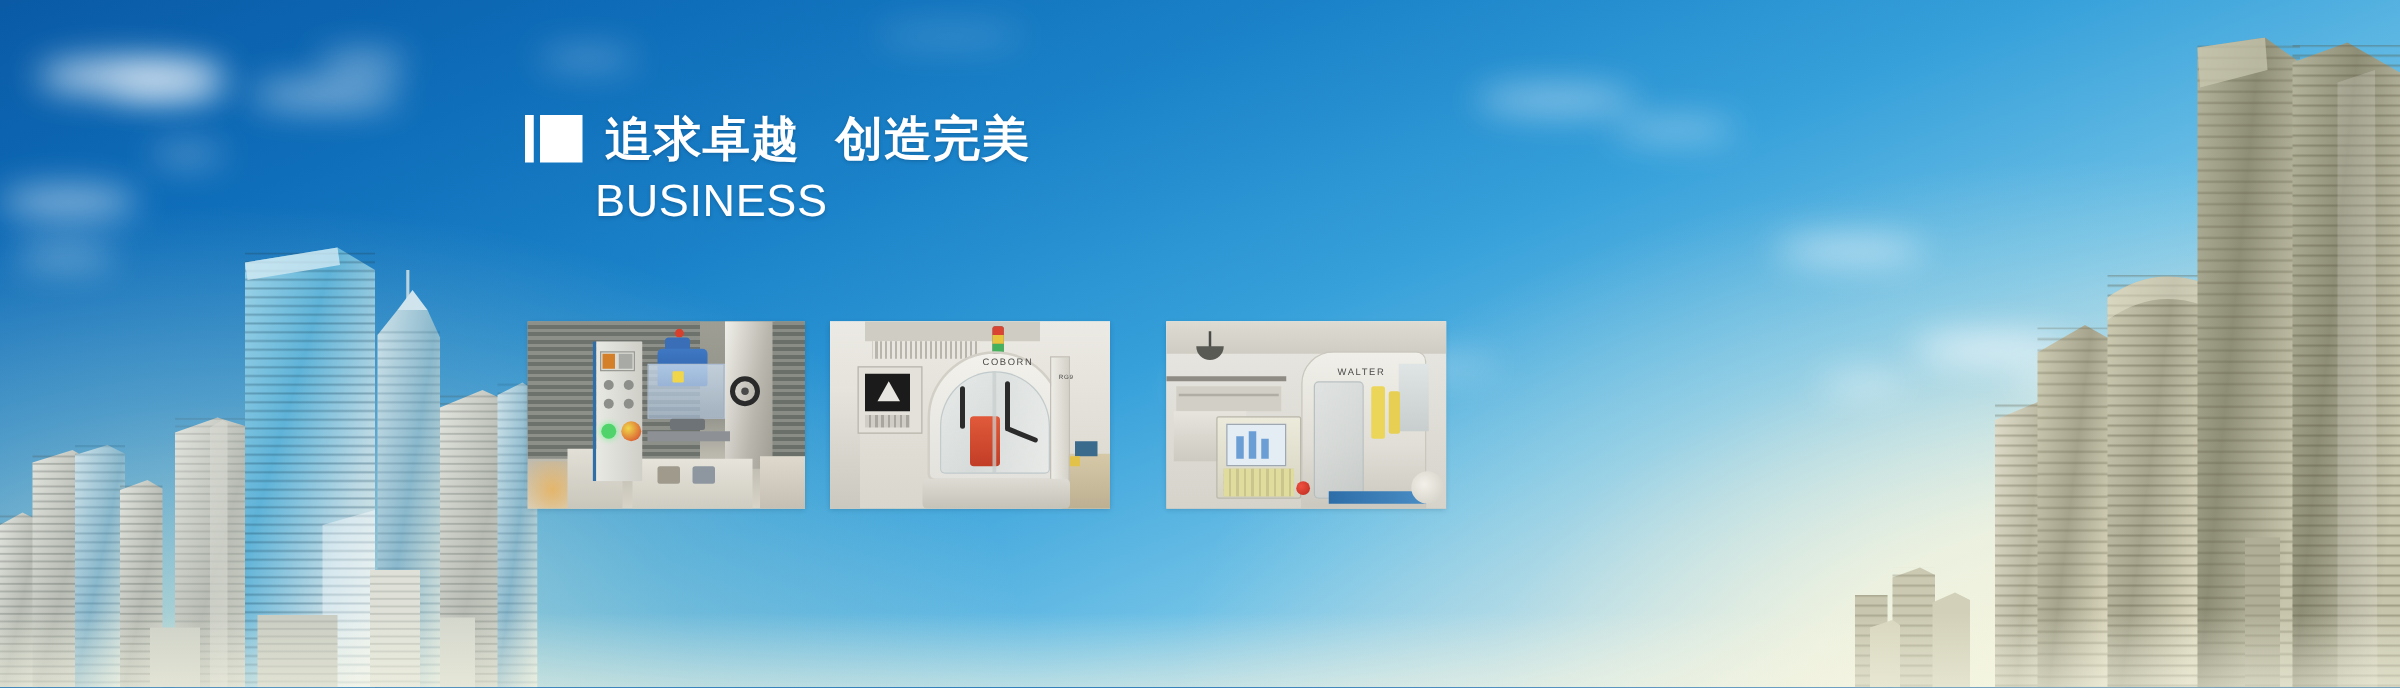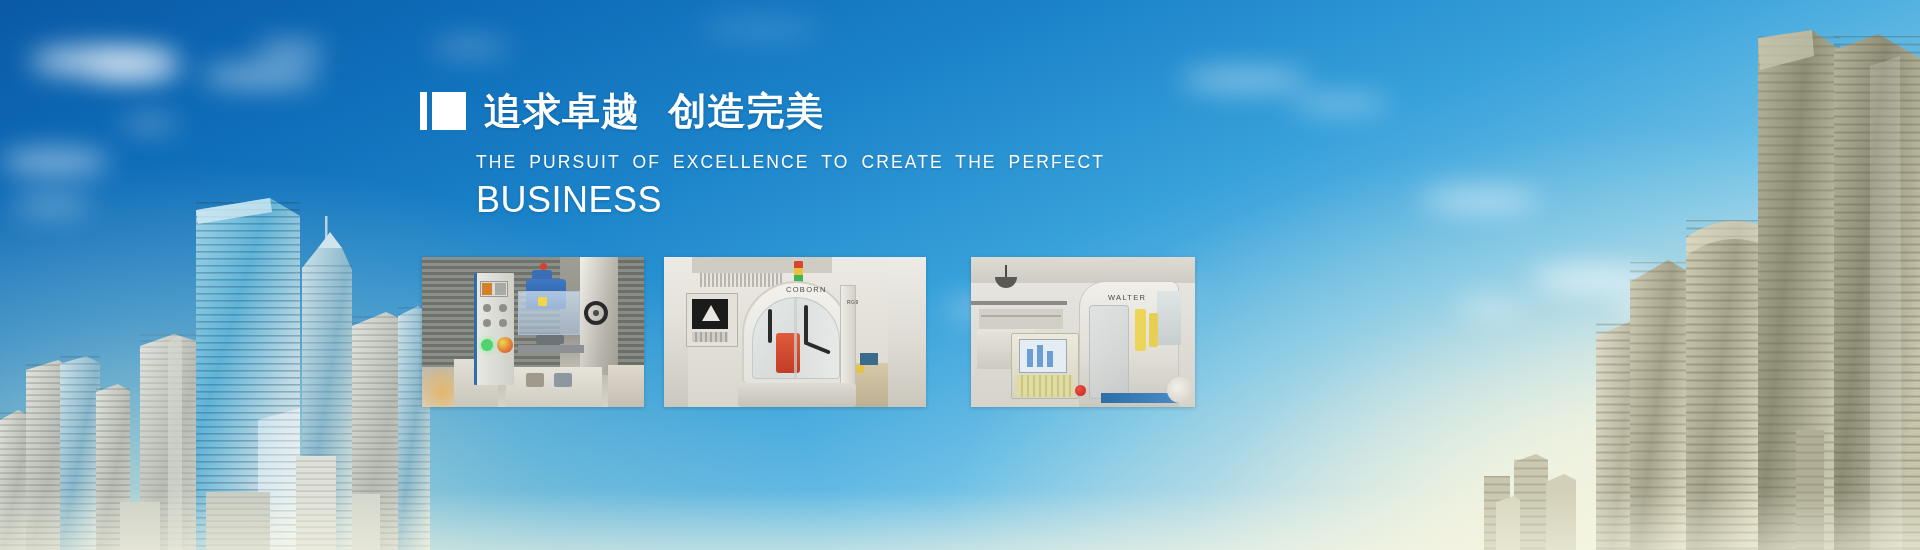--- a/index.html
+++ b/index.html
@@ -49,21 +49,21 @@
     font-weight:normal; letter-spacing:0.5px;
     text-shadow:0 1px 3px rgba(0,45,85,0.25);
   }
 
   
   #photo-strip { position:absolute; left:422px; top:257px; display:flex; gap:20px; }
   .photo {
     position:relative; width:222px; height:150px; overflow:hidden;
     background:#c9cdc8; box-shadow:0 1px 4px rgba(0,40,70,0.22);
   }
-  .photo:nth-child(2) { width:262px; }
+  .photo:nth-child(2) { width:224px; }
   .photo:nth-child(3) { width:224px; }
   .ph-layer { position:absolute; }
 
   .photo-caption {
     position:absolute; color:#4a4a48; font-size:7.5px; letter-spacing:1.3px;
     font-family:"Liberation Sans", sans-serif; z-index:9;
   }
 
   
   #photo-1 { background:linear-gradient(180deg,#9e9e94 0%,#8f9088 48%,#b9b6ac 70%,#d8d4c8 100%); }
@@ -335,21 +335,20 @@
 
     <div id="headline-row">
       <div id="brand-mark">
         <span class="bar-thin"></span>
         <span class="bar-gap"></span>
         <span class="bar-wide"></span>
       </div>
       <div id="headline-cn">追求卓越  创造完美</div>
     </div>
 
-    <div id="subtitle">THE PURSUIT OF EXCELLENCE TO CREATE THE PERFECT</div>
 
     <div id="business">BUSINESS</div>
   </div>
 
   <div id="photo-strip">
 
     <div class="photo" id="photo-1">
       <div class="ph-layer" id="p1-shutter"></div>
       <div class="ph-layer" id="p1-curtain"></div>
       <div class="ph-layer" id="p1-shutter-r"></div>

